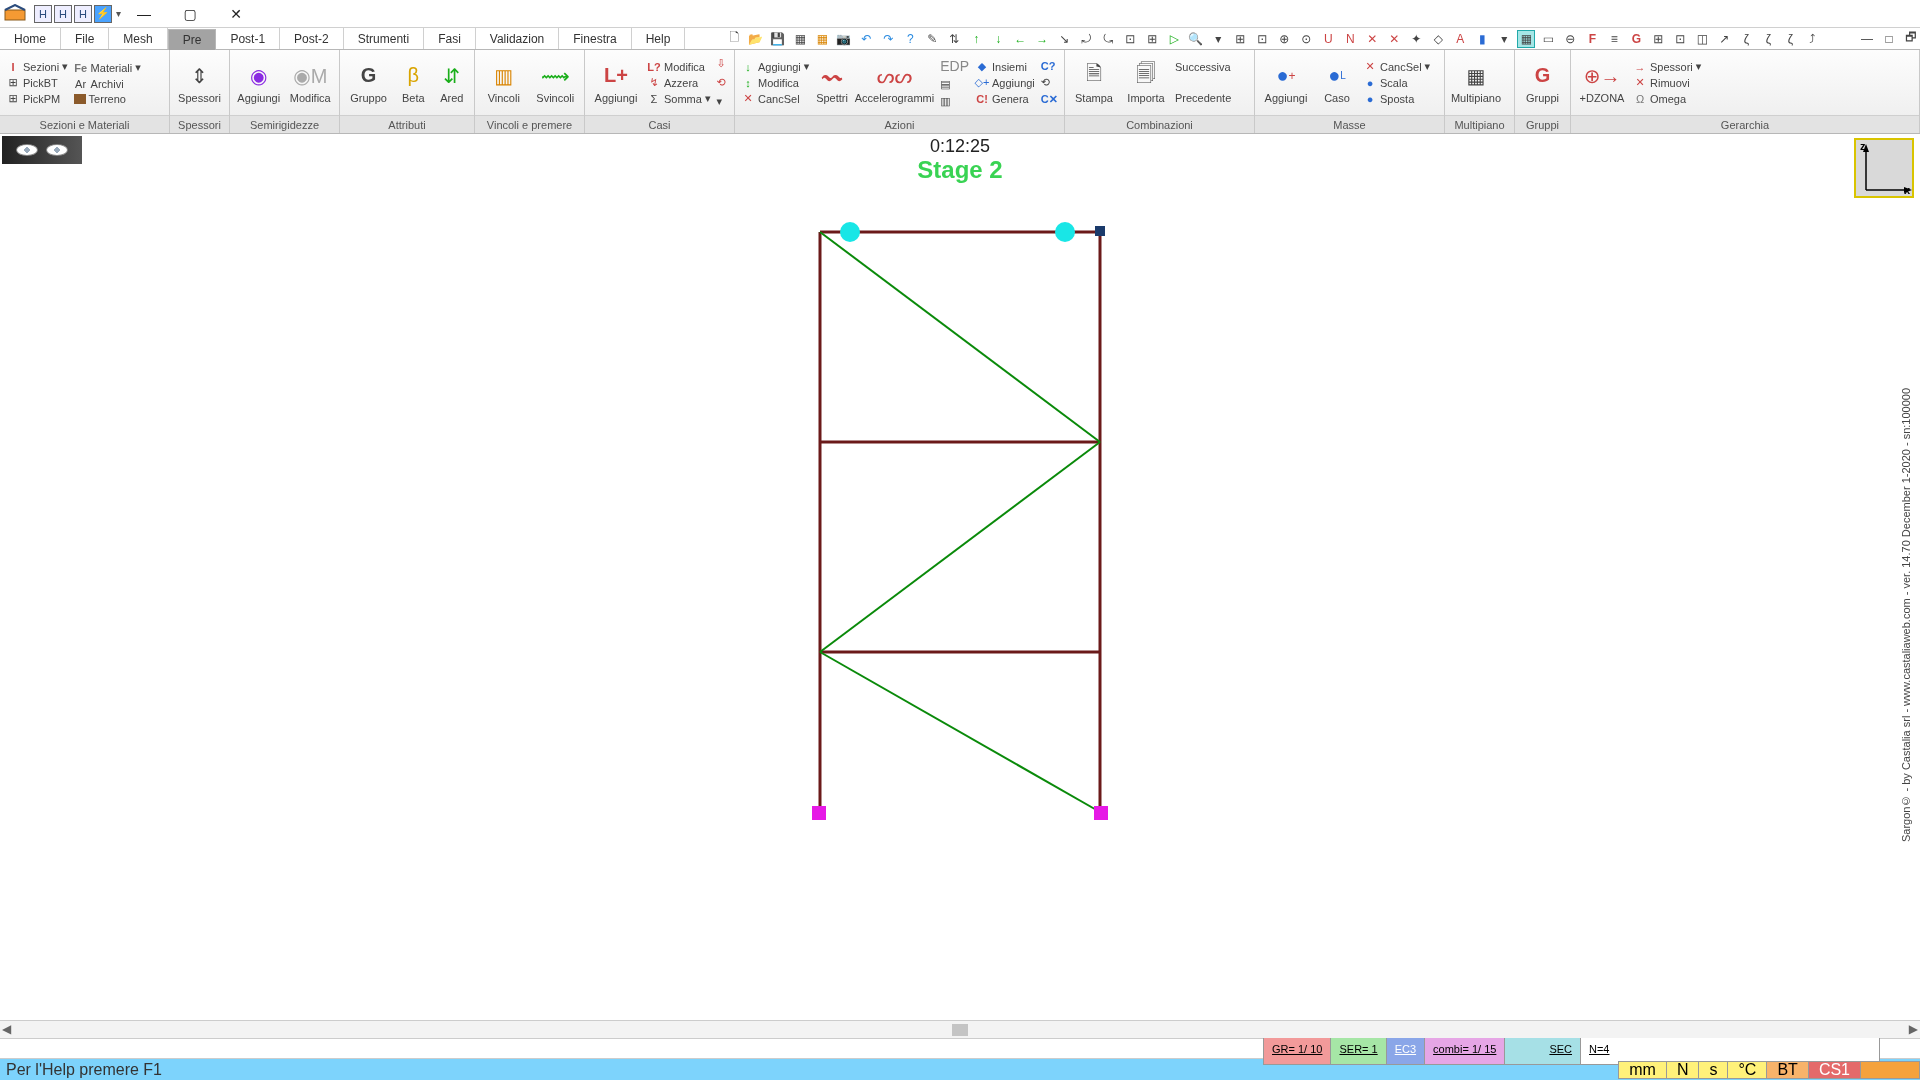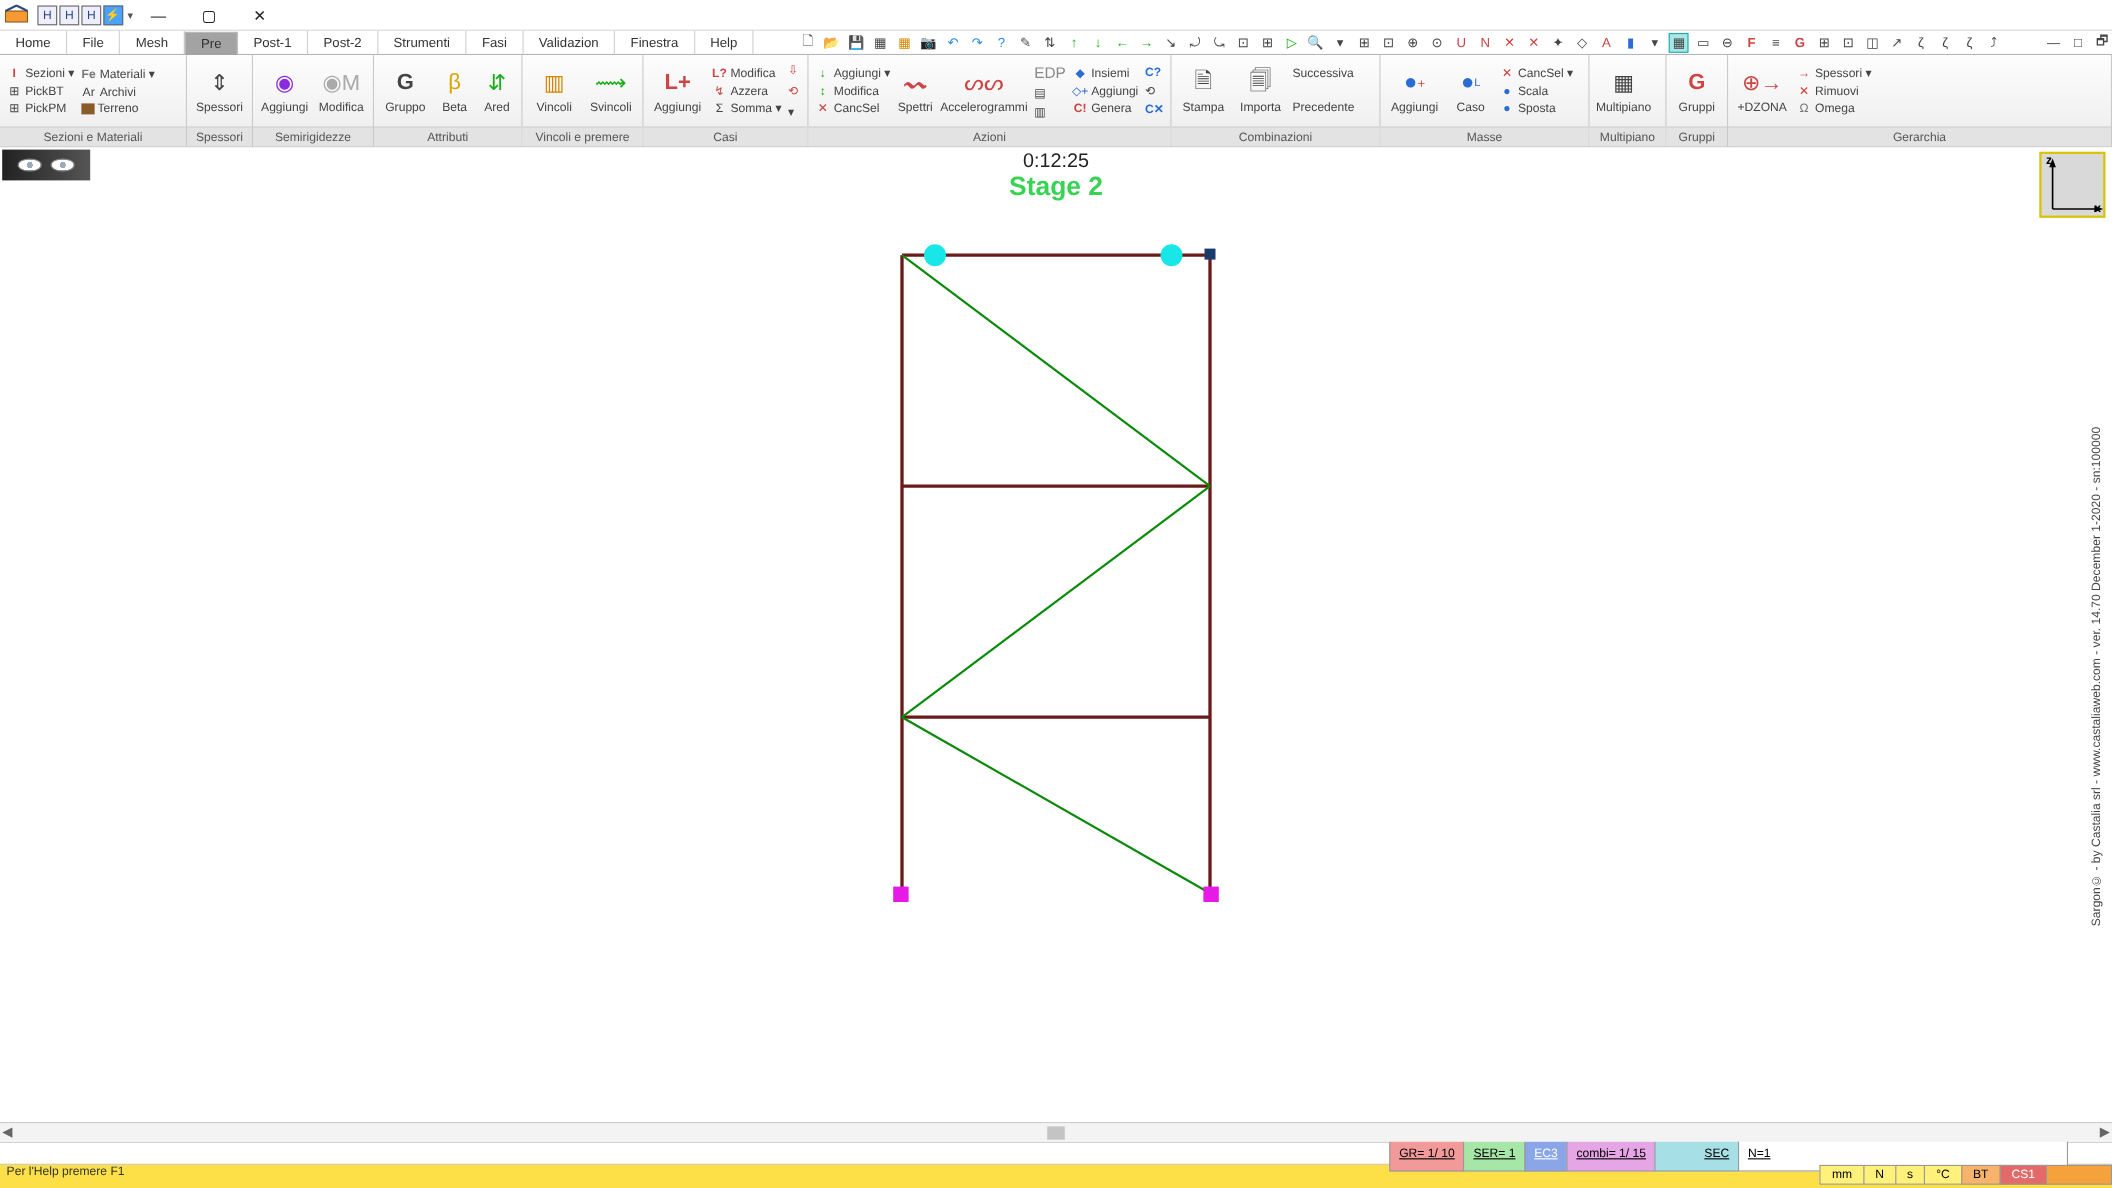--- a/index.html
+++ b/index.html
@@ -45,21 +45,21 @@
 
 .hscroll { height:18px; background:#f3f3f3; border-top:1px solid #ccc; position:relative; }
 .hscroll .lar { position:absolute; left:2px; top:1px; font-size:12px; color:#666; }
 .hscroll .rar { position:absolute; right:2px; top:1px; font-size:12px; color:#666; }
 .hscroll .thumb { position:absolute; left:50%; transform:translateX(-50%); top:3px; width:16px; height:12px; background:#c4c4c4; }
 
 .status1 { height:20px; display:flex; align-items:center; font-size:11px; background:#fff; border-top:1px solid #ccc; }
 .status1 .spacer { flex:1; }
 .badge { height:33px; padding:0 8px; display:flex; align-items:center; border:1px solid #999; margin-left:-1px;text-decoration:underline; }
 
-.status2 { height:22px; display:flex; align-items:flex-start; font-size:11px; background:#fde047; border-top:1px solid #ccc; }
+.status2 { height:22px; display:flex; align-items:center; font-size:16px; background:#7dd3fc; border-top:1px solid #ccc; }
 .status2 .help { padding-left:6px; color:#333; }
 .status2 .spacer { flex:1; }
 .unit { height:18px; padding:0 10px; display:flex; align-items:center; border:1px solid #999; margin-left:-1px; }
 
 .c-red{background:#f29a9a;} .c-grn{background:#a6e6a6;} .c-blu{background:#8aa6e8;color:#fff;}
 .c-mag{background:#e6a6e6;} .c-cya{background:#a6e0e6;padding-left:44px;} .c-wht{background:#fff;}
 .u-yel{background:#fff17a;} .u-ora{background:#f8b36a;} .u-red{background:#e46a6a;color:#fff;} .u-or2{background:#f5a23c;}
 </style>
 </head>
 <body>
@@ -456,21 +456,21 @@
   <span class="rar">▶</span>
 </div>
 
 <div class="status1">
   <div class="spacer"></div>
   <div class="badge c-red">GR=  1/ 10</div>
   <div class="badge c-grn">SER= 1</div>
   <div class="badge c-blu">EC3</div>
   <div class="badge c-mag">combi=    1/  15</div>
   <div class="badge c-cya">SEC</div>
-  <div class="badge c-wht" style="width:300px;justify-content:flex-start">N=1</div>
+  <div class="badge c-wht" style="width:300px;justify-content:flex-start">N=4</div>
   <div style="width:40px"></div>
 </div>
 
 <div class="status2">
   <div class="help">Per l'Help premere F1</div>
   <div class="spacer"></div>
   <div class="unit u-yel">mm</div>
   <div class="unit u-yel">N</div>
   <div class="unit u-yel">s</div>
   <div class="unit u-yel">°C</div>

